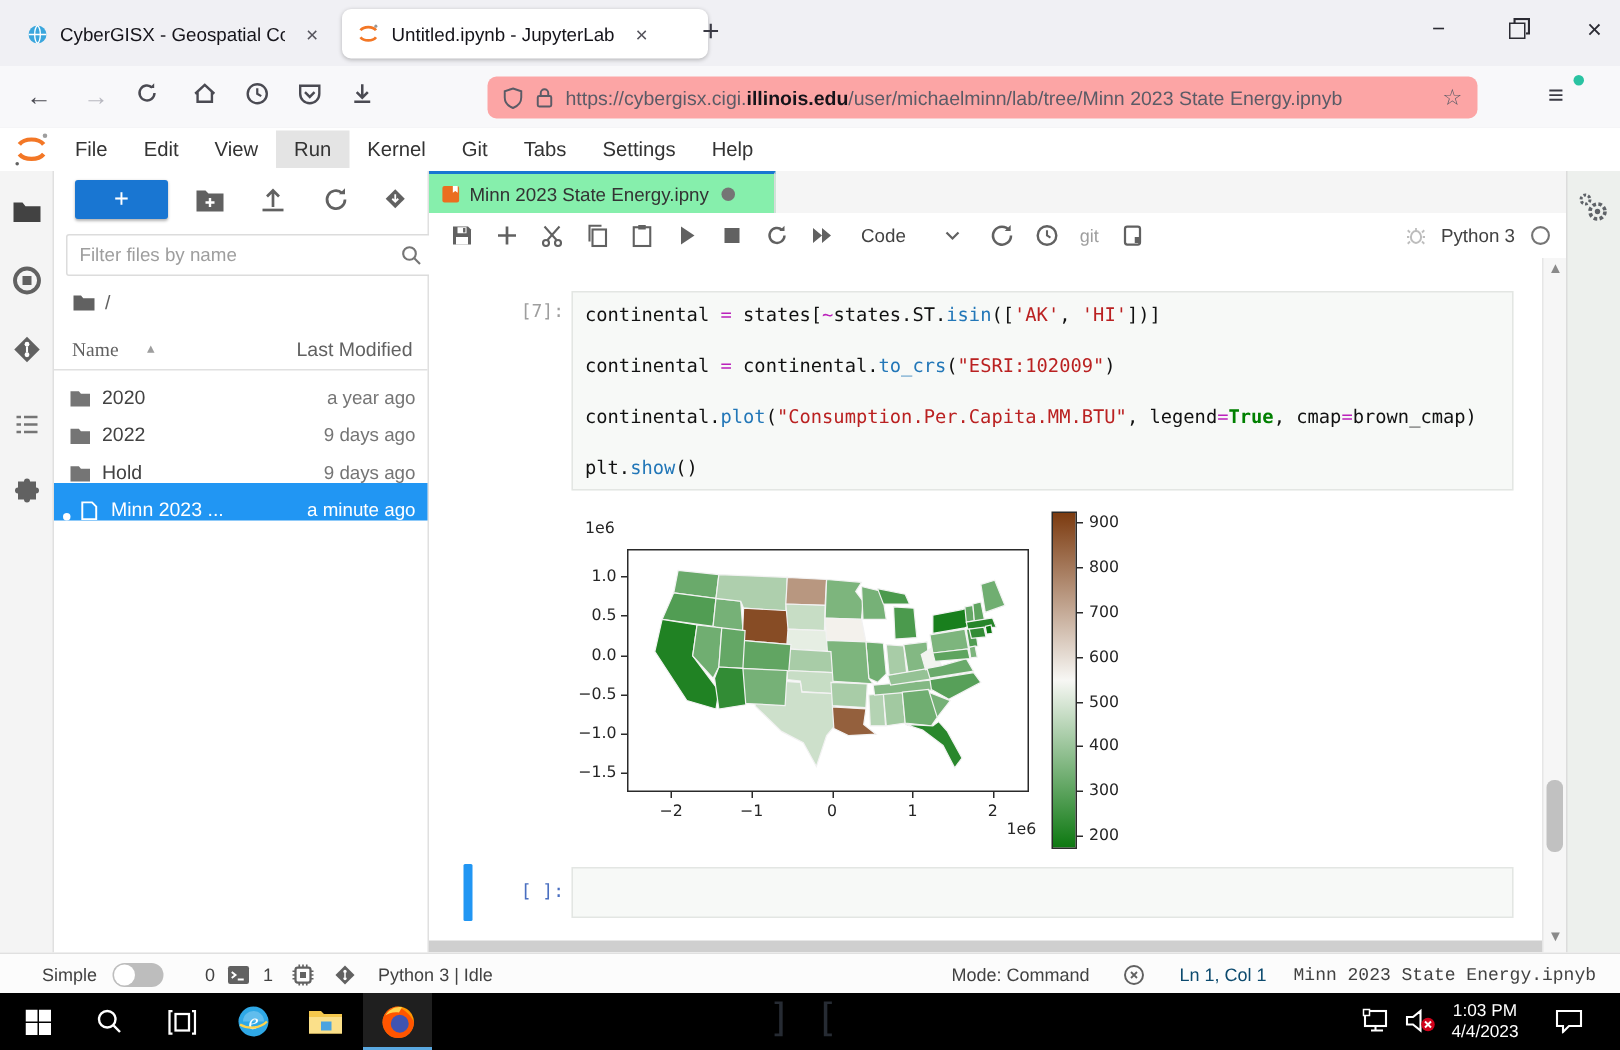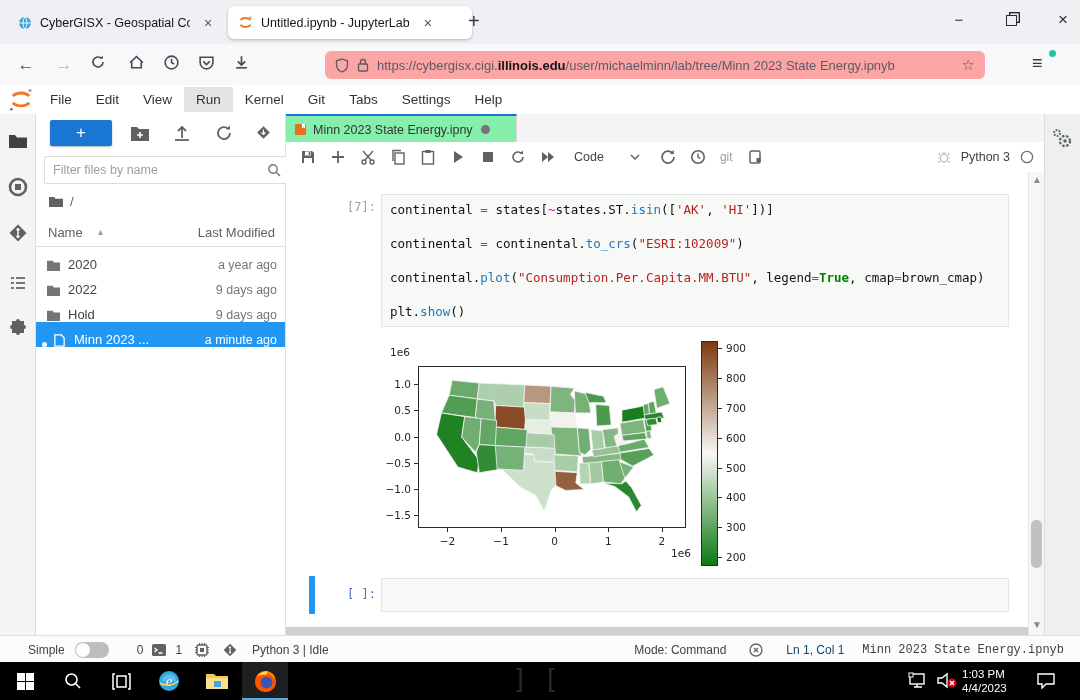--- a/index.html
+++ b/index.html
@@ -93,21 +93,21 @@
   
   #jstatus{left:0;top:635px;width:1080px;height:27px;background:#fcfcfc;border-top:1px solid #e0e0e0;
            display:flex;align-items:center;font-size:12px;color:#424242;}
   .toggle{width:34px;height:16px;border-radius:8px;background:#bdbdbd;position:relative;margin-left:10px;}
   .toggle .knob{position:absolute;left:1px;top:1px;width:14px;height:14px;border-radius:50%;background:#fff;}
   .statico{width:16px;height:16px;}
   
   #taskbar{left:0;top:662px;width:1080px;height:38px;background:#000;}
   .tbtn{top:662px;width:46px;height:38px;display:flex;align-items:center;justify-content:center;}
   .tbtn.activeapp{background:#1f1f1f;box-shadow:inset 0 -2px 0 #5aa8e0;}
-  #traytime{color:#fff;font-size:11.5px;text-align:left;line-height:14px;}
+  #traytime{color:#fff;font-size:11.5px;text-align:center;line-height:14px;}
   .brackets{color:#262b33;font-size:26px;font-family:"DejaVu Sans Mono",monospace;}
 </style>
 </head>
 <body>
 
 <div id="screen" class="noselect">
 
   <div id="titlebar" class="abs">
     <div class="fftab inactive abs" style="left:8px;width:208px;">
       <svg width="14" height="14" viewBox="0 0 14 14">
@@ -264,21 +264,21 @@
           <path d="M9.2 9.2L13 13" stroke="#757575" stroke-width="1.4"></path>
         </svg>
     </div>
     <div id="fp-crumb" class="abs">
       <svg width="16" height="13" viewBox="0 0 16 13">
           <path d="M1 2h5l1.5 1.8H15V12H1z" fill="#616161"></path>
         </svg>
       <span>/</span>
     </div>
     <div id="fp-header" class="abs">
-      <span class="abs" style="left:12px;top:3px;">Name</span>
+      <span class="abs" style="left:12px;top:3px;font-family:Liberation Serif, serif;">Name</span>
       <span class="abs" style="left:62px;top:4px;color:#9e9e9e;font-size:10px;">▴</span>
       <span class="abs" style="right:10px;top:3px;">Last Modified</span>
     </div>
     <div id="fp-rows" class="abs">
         <div class="frow">
           <svg width="15" height="13" viewBox="0 0 16 14">
             <path d="M1 2h6l1.5 1.8H15V13H1z" fill="#757575"></path>
           </svg>
           <span class="fname">2020</span>
           <span class="fmod">a year ago</span>

